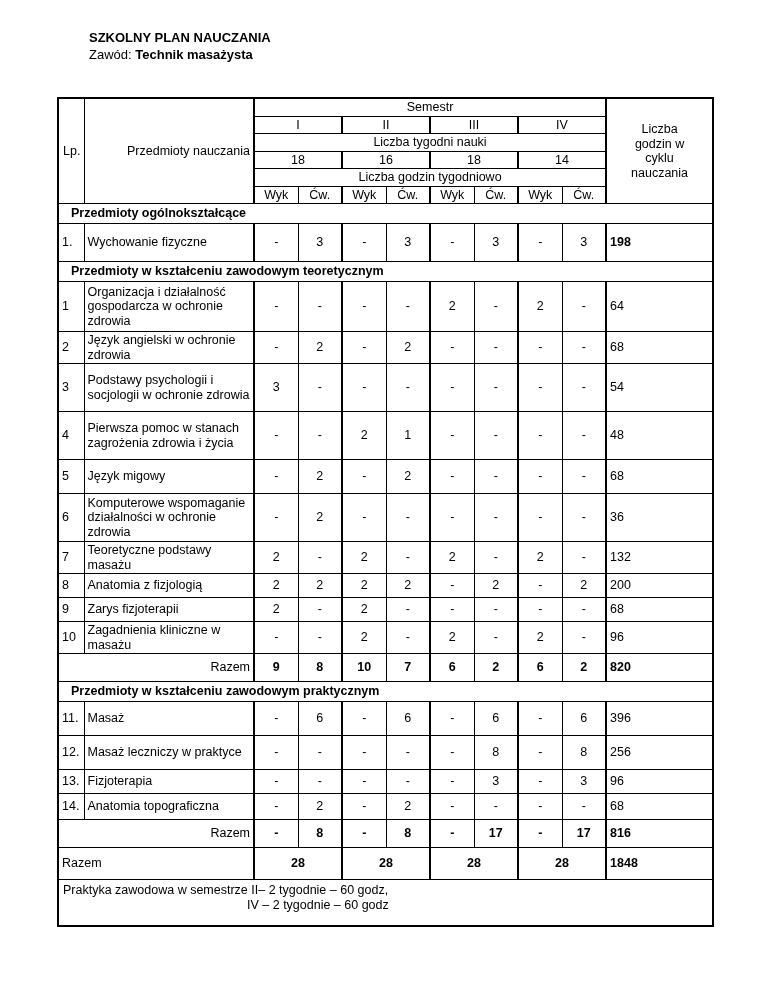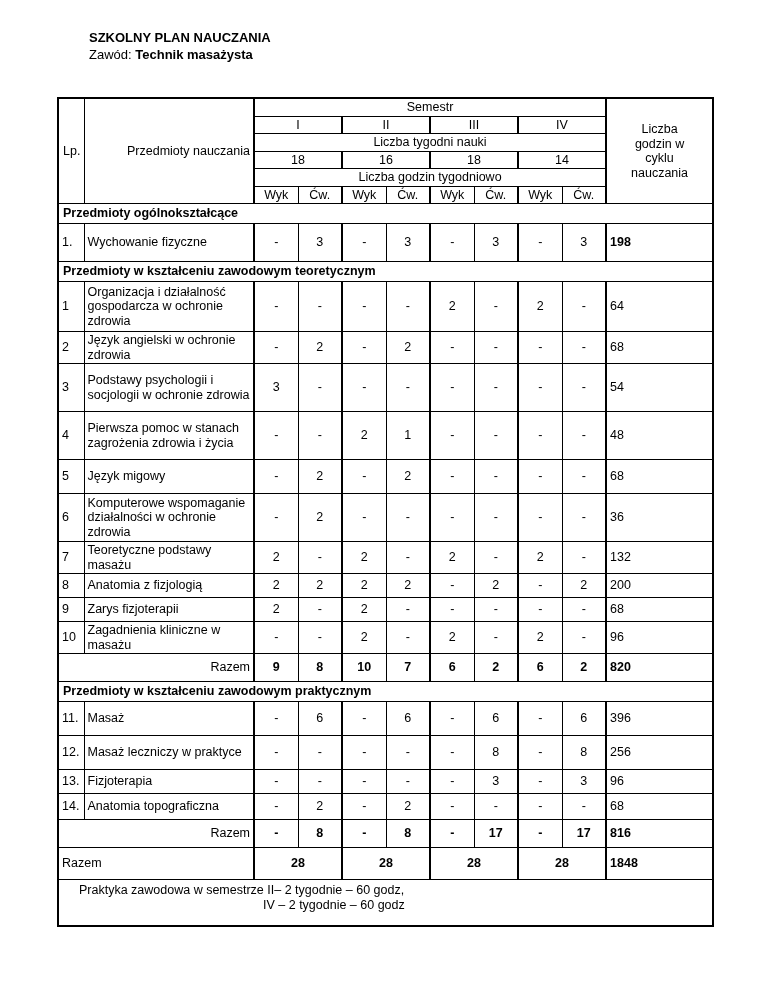--- a/index.html
+++ b/index.html
@@ -11,24 +11,24 @@
   .bl2{border-left-width:2px !important;}
   .hl{vertical-align:top;text-align:right;padding:1px 4px;}
   .hc{text-align:center;}
   .pre{white-space:pre-line;vertical-align:top;padding-top:2px;}
   tr.hrow{height:17px;}
   td.lp{vertical-align:top;padding:3px 2px 1px 4px;}
   td.subj{vertical-align:top;text-align:left;padding:3px 4px;}
   td.subj.vc{vertical-align:middle;}
   td.val{text-align:center;}
   td.tot{text-align:left;margin-left:44px;}
-  tr.section td{font-weight:bold;padding:1px 4px;height:17px;text-align:left;vertical-align:middle;}
+  tr.section td{font-weight:bold;padding:1px 12px;height:17px;text-align:left;vertical-align:middle;}
   td.razem-label{text-align:right;vertical-align:middle;padding-right:6px;}
   td.grand-label{text-align:left;vertical-align:top;padding:3px 4px;}
-  tr.praktyka td{vertical-align:top;text-align:left;padding:3px 20px 12px;}
+  tr.praktyka td{vertical-align:top;text-align:left;padding:3px 4px 12px;}
   .praktyka-line2{padding-left:184px;}
 </style>
 </head>
 <body>
 
 <div class="doc-header">
   <div class="b">SZKOLNY PLAN NAUCZANIA</div>
   <div><span>Zawód: </span><span class="b">Technik masażysta</span></div>
 </div>
 

